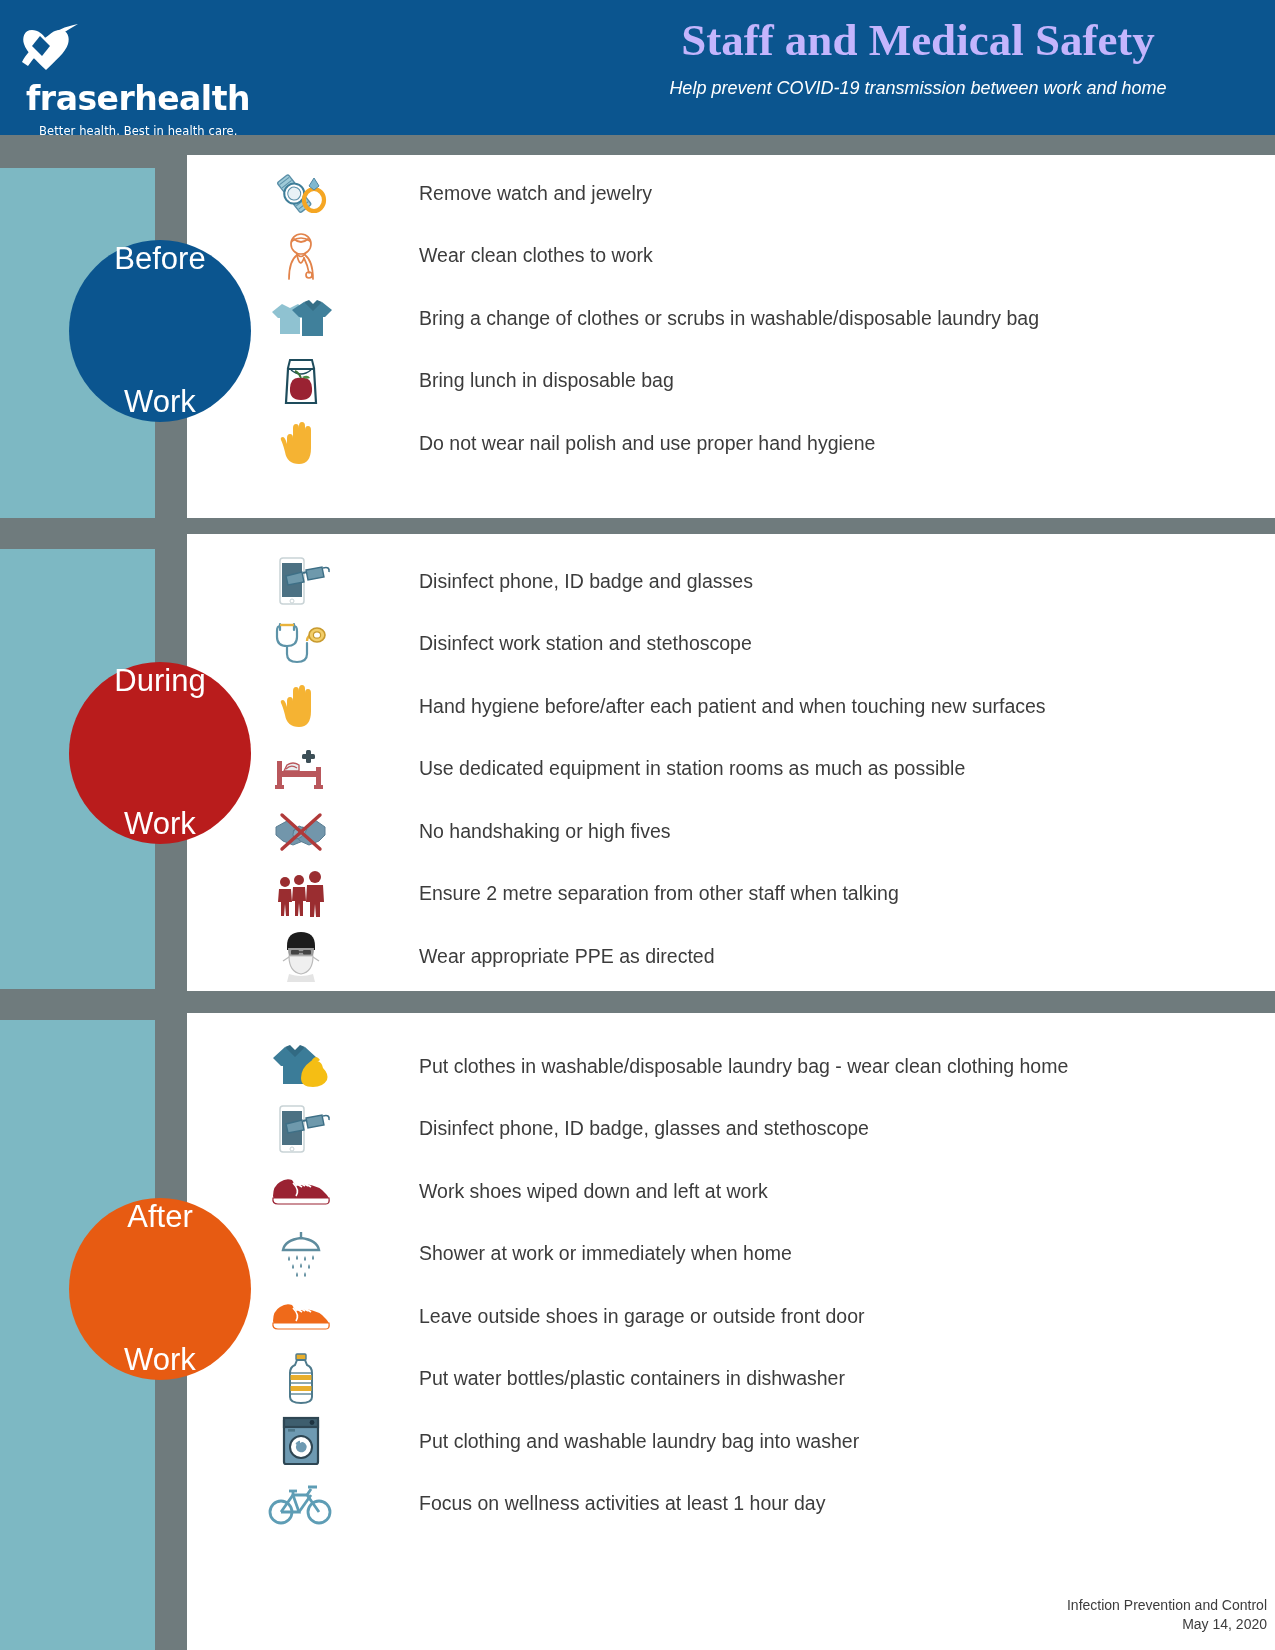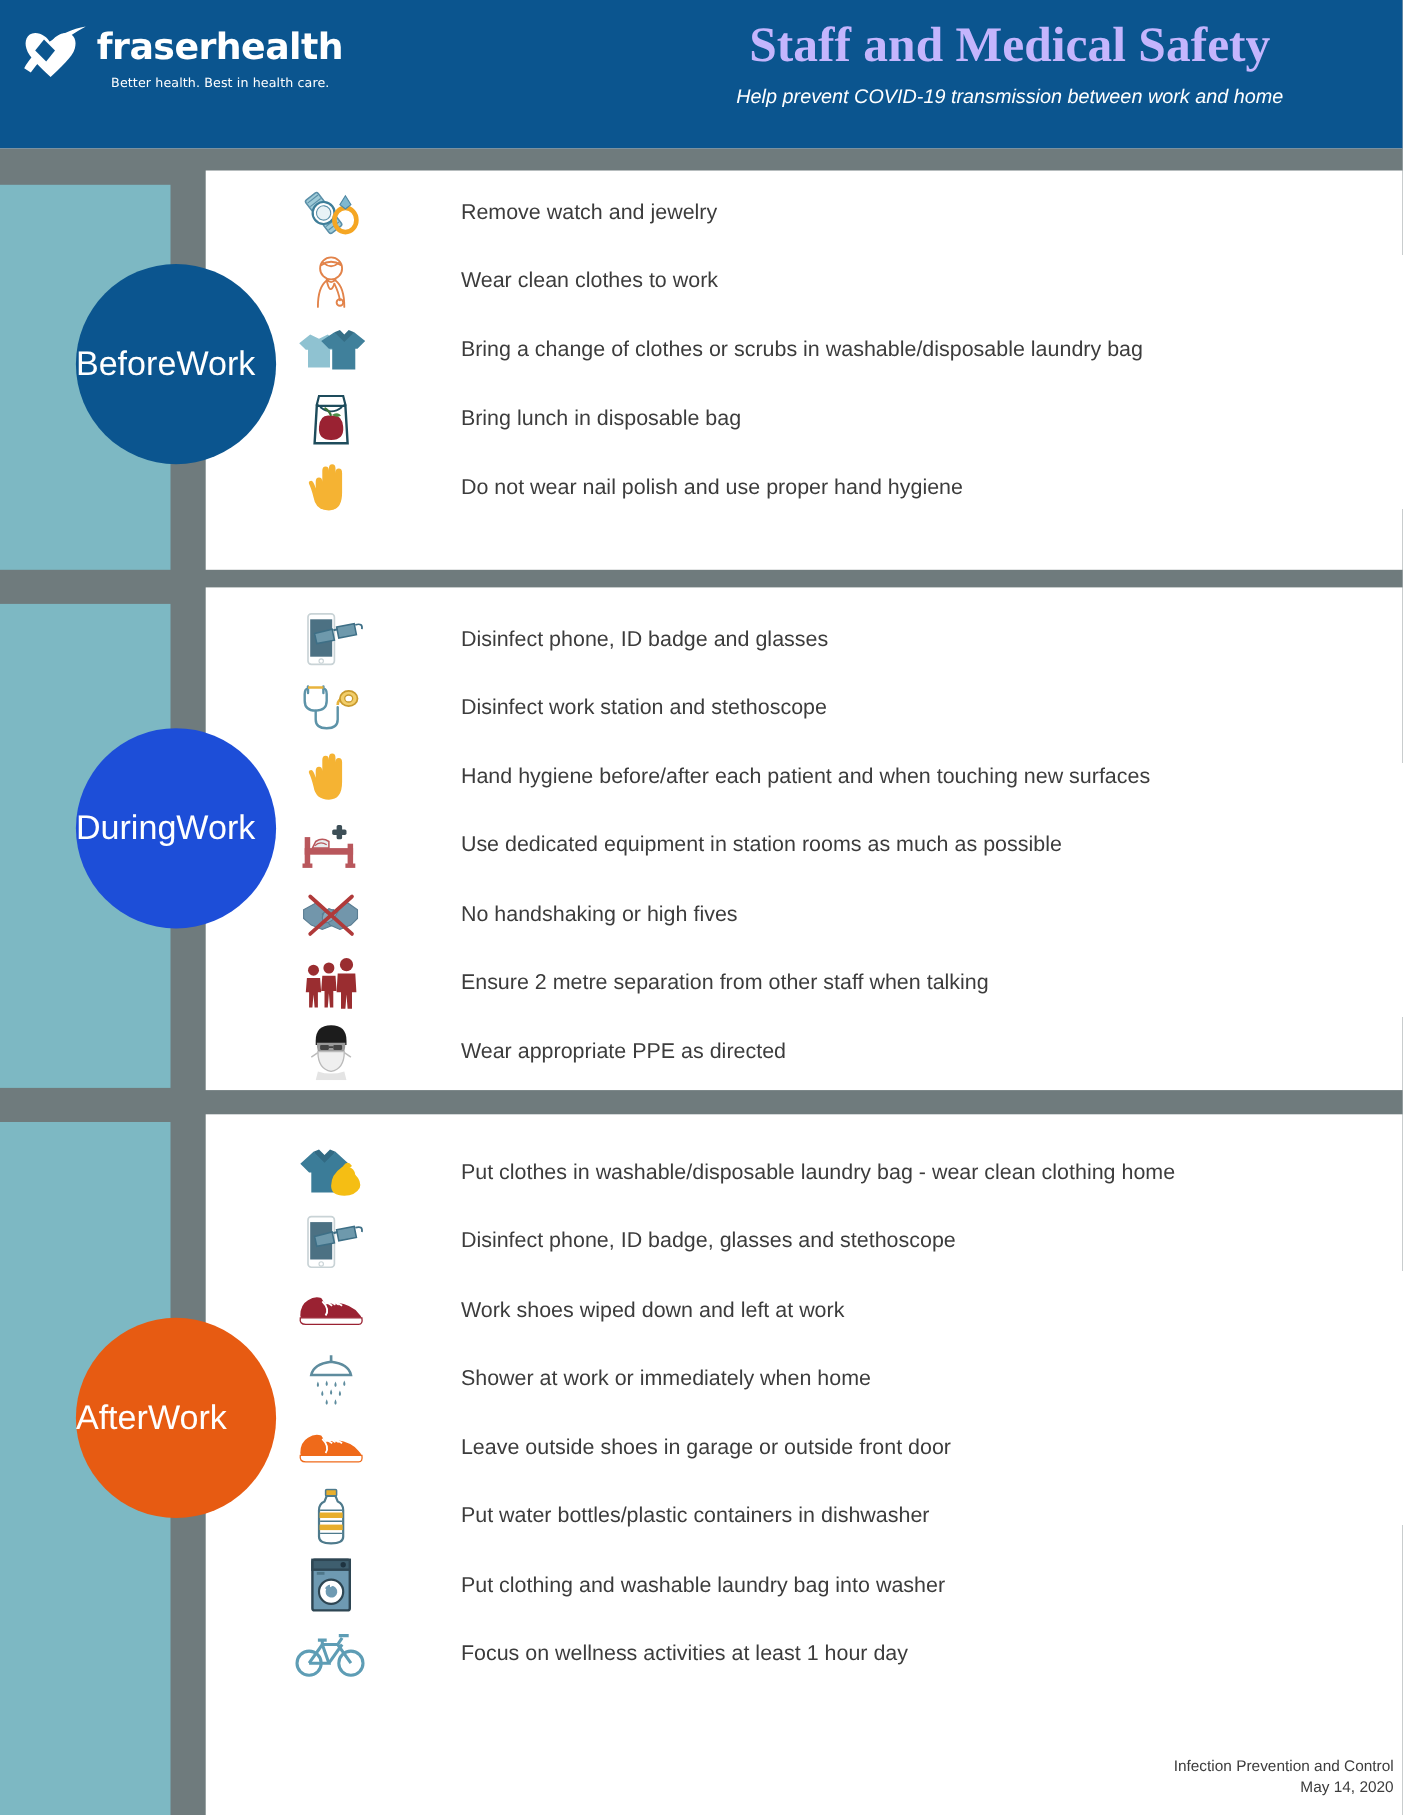--- a/index.html
+++ b/index.html
@@ -19,20 +19,21 @@
     left: 0; top: 0;
     width: 1275px; height: 135px;
     background: #0B558F;
     overflow: hidden;
   }
   .logo-wrap {
     position: absolute;
     left: 20px; top: 22px;
     display: flex;
     align-items: flex-start;
+    flex-direction: column;
   }
   .logo-mark { width: 62px; height: 56px; flex: 0 0 auto; }
   .logo-text-block { margin-left: 6px; padding-top: 4px; }
   .logo-word {
     color: #ffffff;
     font-size: 33px;
     font-weight: bold;
     letter-spacing: -0.5px;
     line-height: 1;
     font-family: "DejaVu Sans", sans-serif;
@@ -91,29 +92,30 @@
   }
   .card-a { top: 155px; height: 363px; }
   .card-b { top: 534px; height: 457px; }
   .card-c { top: 1013px; height: 637px; }
 
   
   .badge {
     position: absolute;
     border-radius: 50%;
     display: flex;
+    flex-direction: column;
     align-items: center;
-    justify-content: flex-start;
+    justify-content: space-between;
     color: #ffffff;
     font-size: 31px;
     line-height: 1.25;
     z-index: 10;
   }
   .badge-before { left: 69px; top: 240px; width: 182px; height: 182px; background: #0B558F; }
-  .badge-during { left: 69px; top: 662px; width: 182px; height: 182px; background: #1d4ed8; }
+  .badge-during { left: 69px; top: 662px; width: 182px; height: 182px; background: #b91c1c; }
   .badge-after  { left: 69px; top: 1198px; width: 182px; height: 182px; background: #E75B12; }
 
   
   .rows { position: absolute; z-index: 5; }
   .rows-a { left: 266px; top: 162px; }
   .rows-b { left: 266px; top: 550px; }
   .rows-c { left: 266px; top: 1035px; }
 
   .row {
     display: flex;

